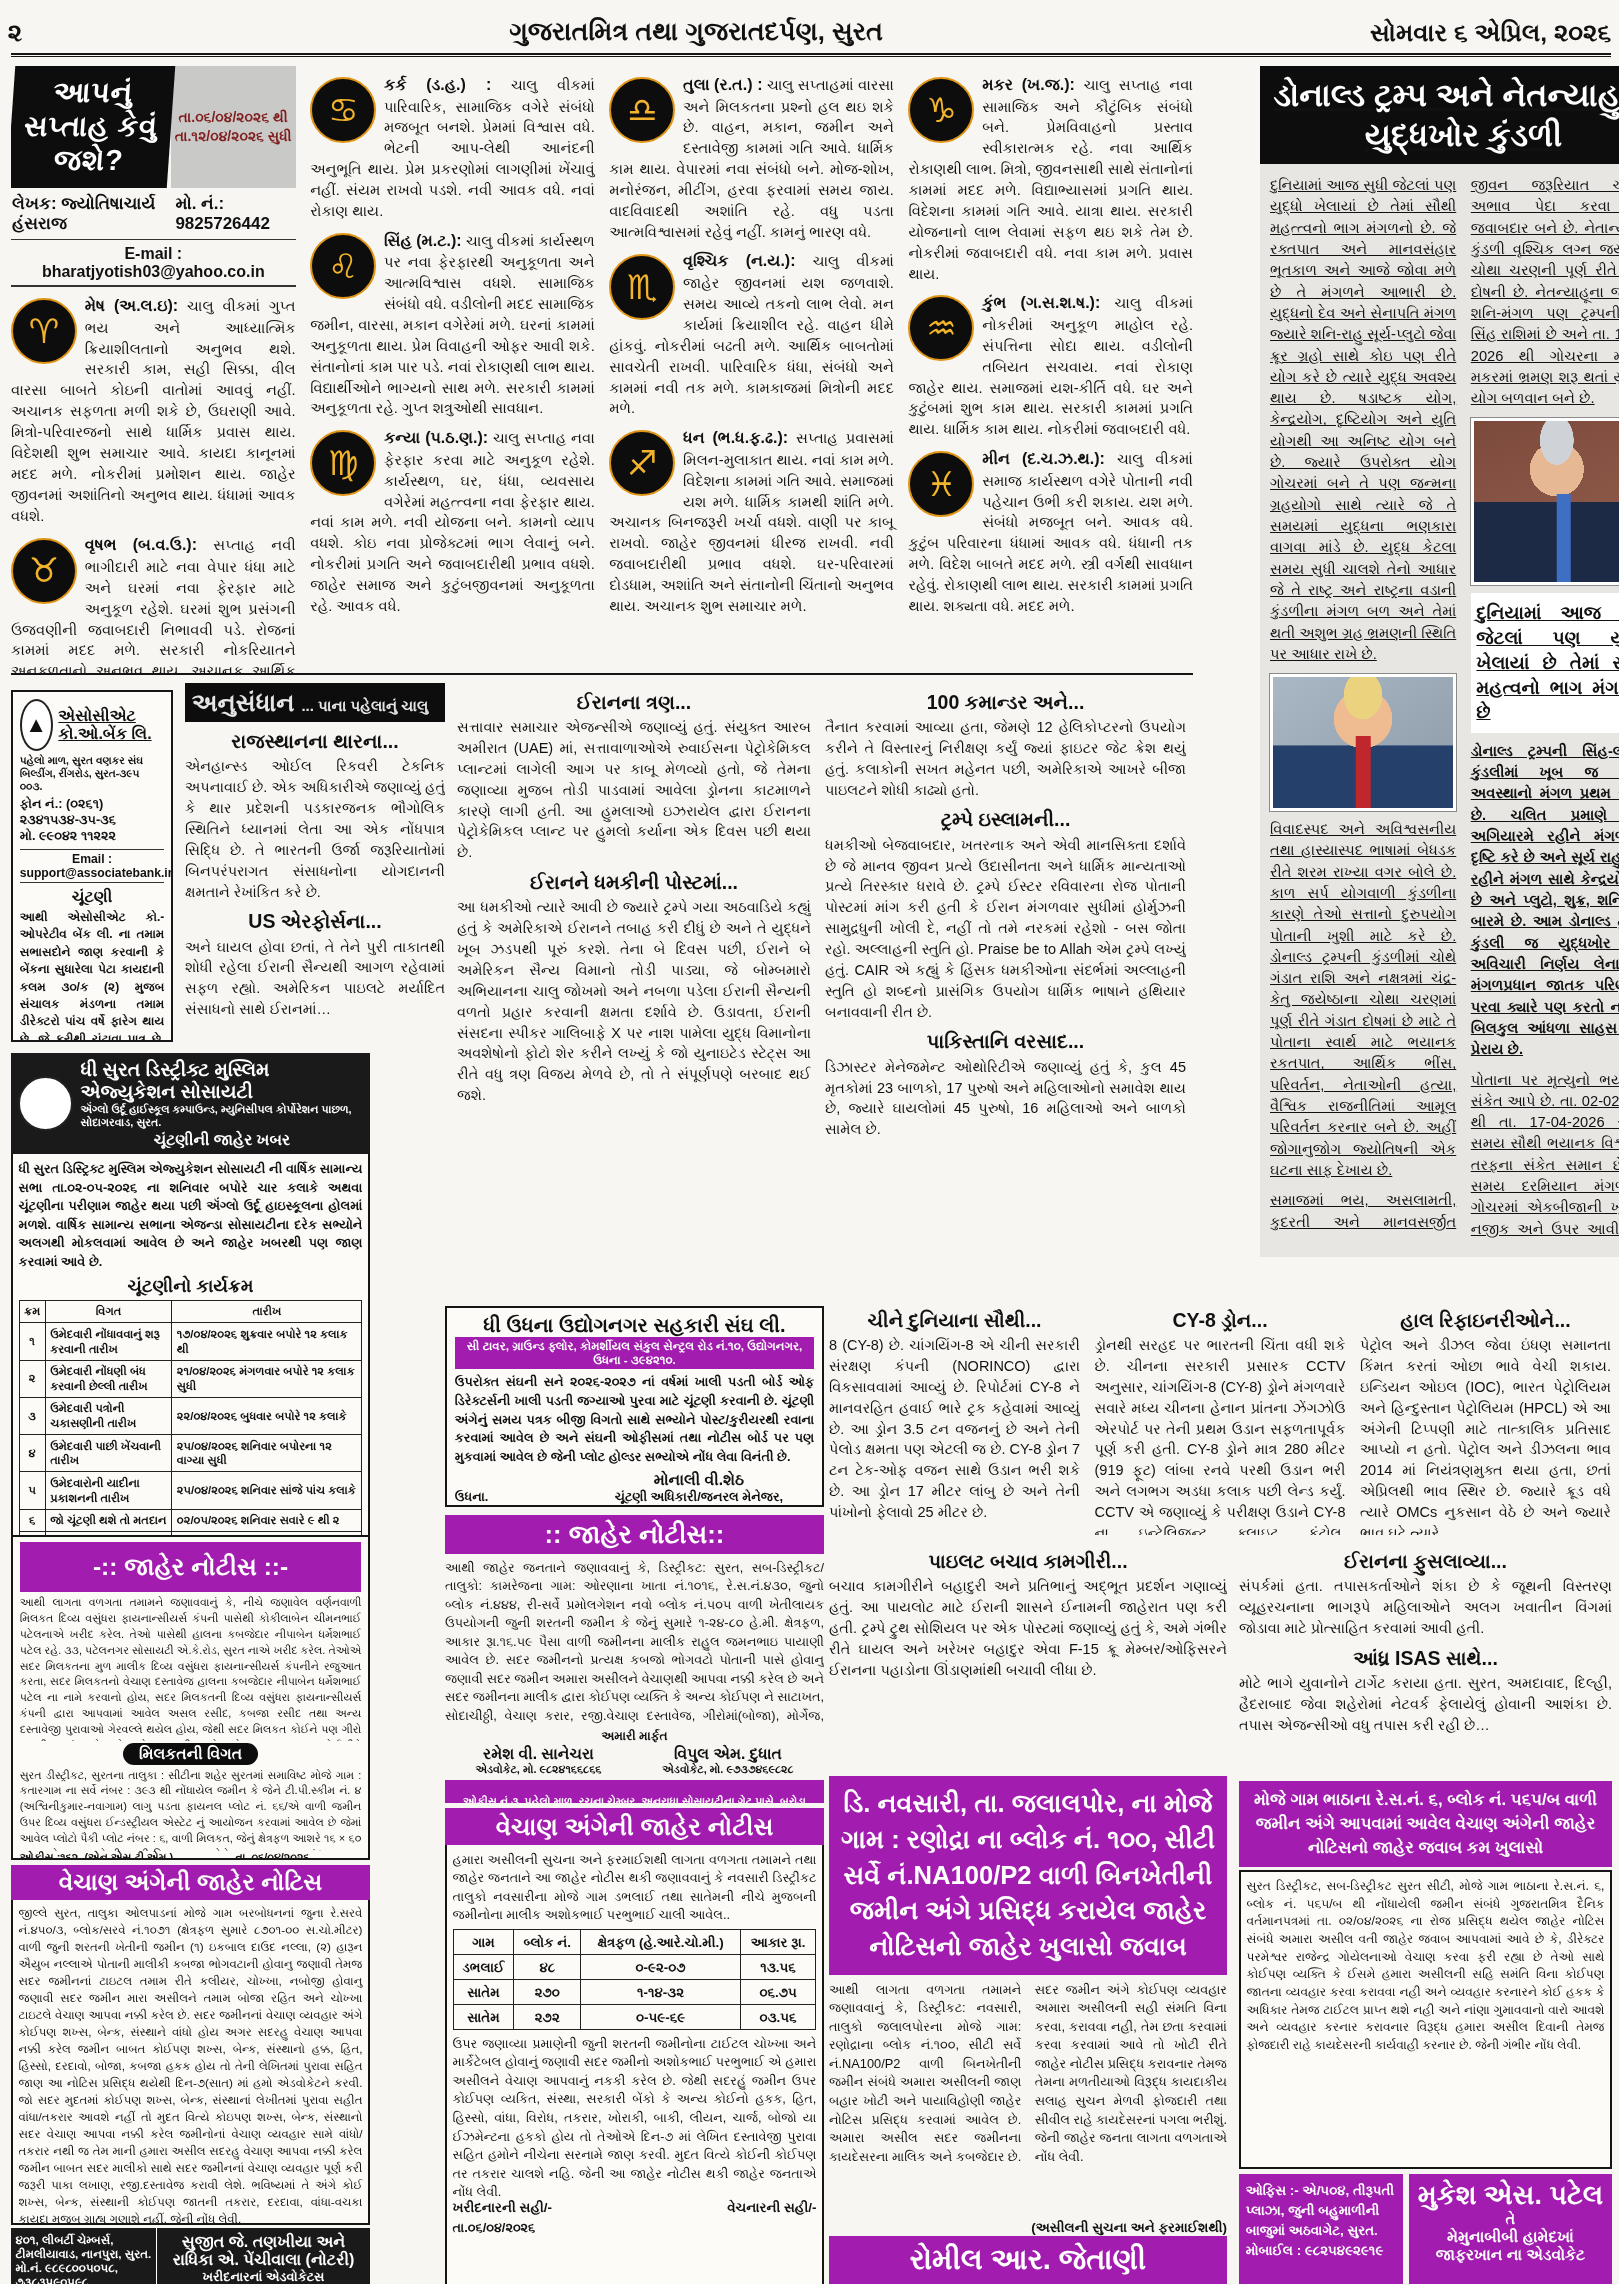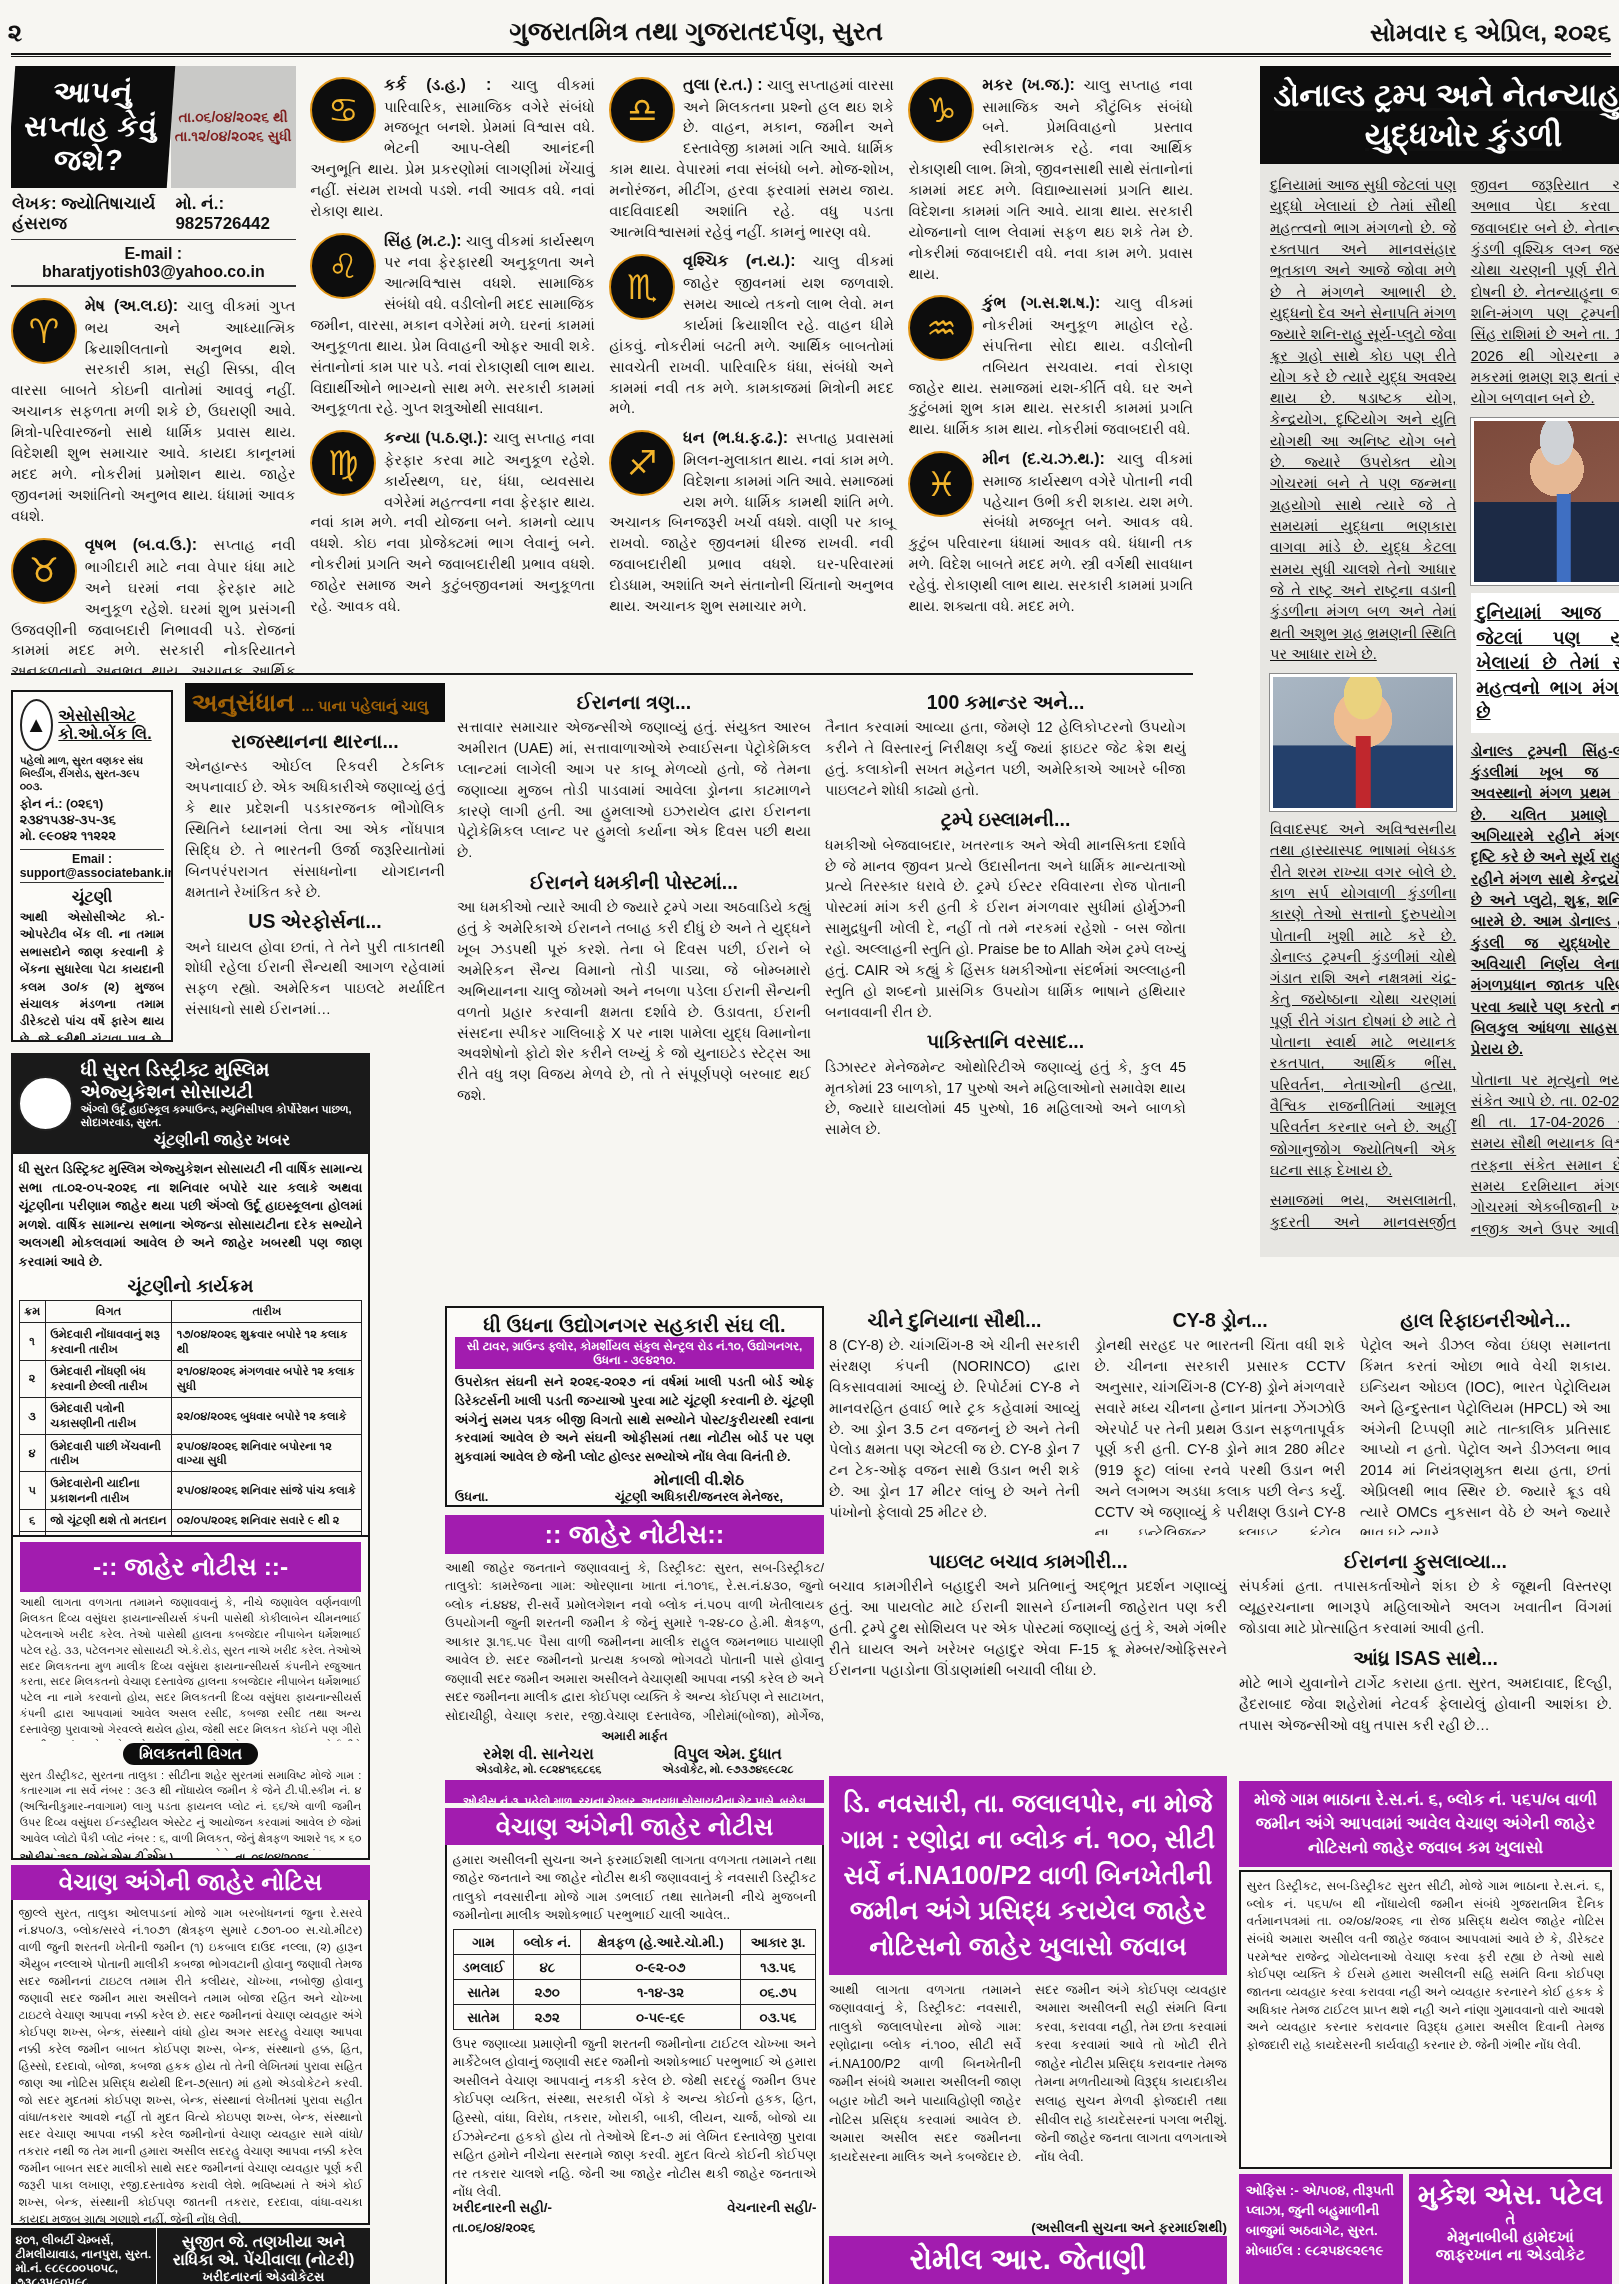--- a/index.html
+++ b/index.html
@@ -29,21 +29,21 @@
             padding:9px 4.5px;line-height:1.25;}
   .trump-body{background:#e7e6e2;padding:11px 10px;column-count:2;column-gap:14.5px;
               font-size:14.7px;line-height:1.45;text-align:justify;height:1071px;overflow:hidden;}
   .trump-body p{margin:0 0 9px 0;}
   .photo{border:3.3px solid #fff;outline:0.6px solid #8a8a8a;margin:3.3px 0 7.8px 0;break-inside:avoid;position:relative;overflow:hidden;}
   .cap{background:#fff;font-weight:bold;font-size:18.4px;line-height:1.35;padding:7.8px 5.6px;margin:2.2px 0 7.8px 0;break-inside:avoid;}
   .tie{position:absolute;left:50%;top:45%;width:14.5px;height:55%;transform:translateX(-50%);}
   
   .boxed{border:2.2px solid #151515;background:#fcfbf8;}
   .contcol{overflow:hidden;}
-  .cont-banner{background:#0d0d0d;color:#a16207;font-weight:bold;padding:5.6px 6.7px;font-size:24.5px;}
+  .cont-banner{background:#0d0d0d;color:#e5e5e5;font-weight:bold;padding:5.6px 6.7px;font-size:24.5px;}
   .cont-banner small{font-size:15px;font-weight:bold;}
   .sec h4{font-size:19.5px;text-align:center;margin:7.8px 0 3.3px 0;}
   .sec h4:empty{display:none;}
   .sec p{font-size:14.5px;line-height:1.44;text-align:justify;margin:0 0 5.6px 0;}
   .nbar{background:#a21caf;color:#fff;font-weight:bold;text-align:center;}
   .notice-body{font-size:12.8px;line-height:1.45;text-align:justify;font-weight:500;}
   table.nt{border-collapse:collapse;width:100%;font-size:13.4px;font-weight:bold;}
   table.nt th,table.nt td{border:1.1px solid #222;padding:3.3px 4.5px;text-align:center;line-height:1.3;}
   table.nt td.l{text-align:left;}
   .pill{background:#0d0d0d;color:#fff;border-radius:12.2px;display:inline-block;padding:2.2px 15.6px;font-weight:bold;font-size:15.6px;}

